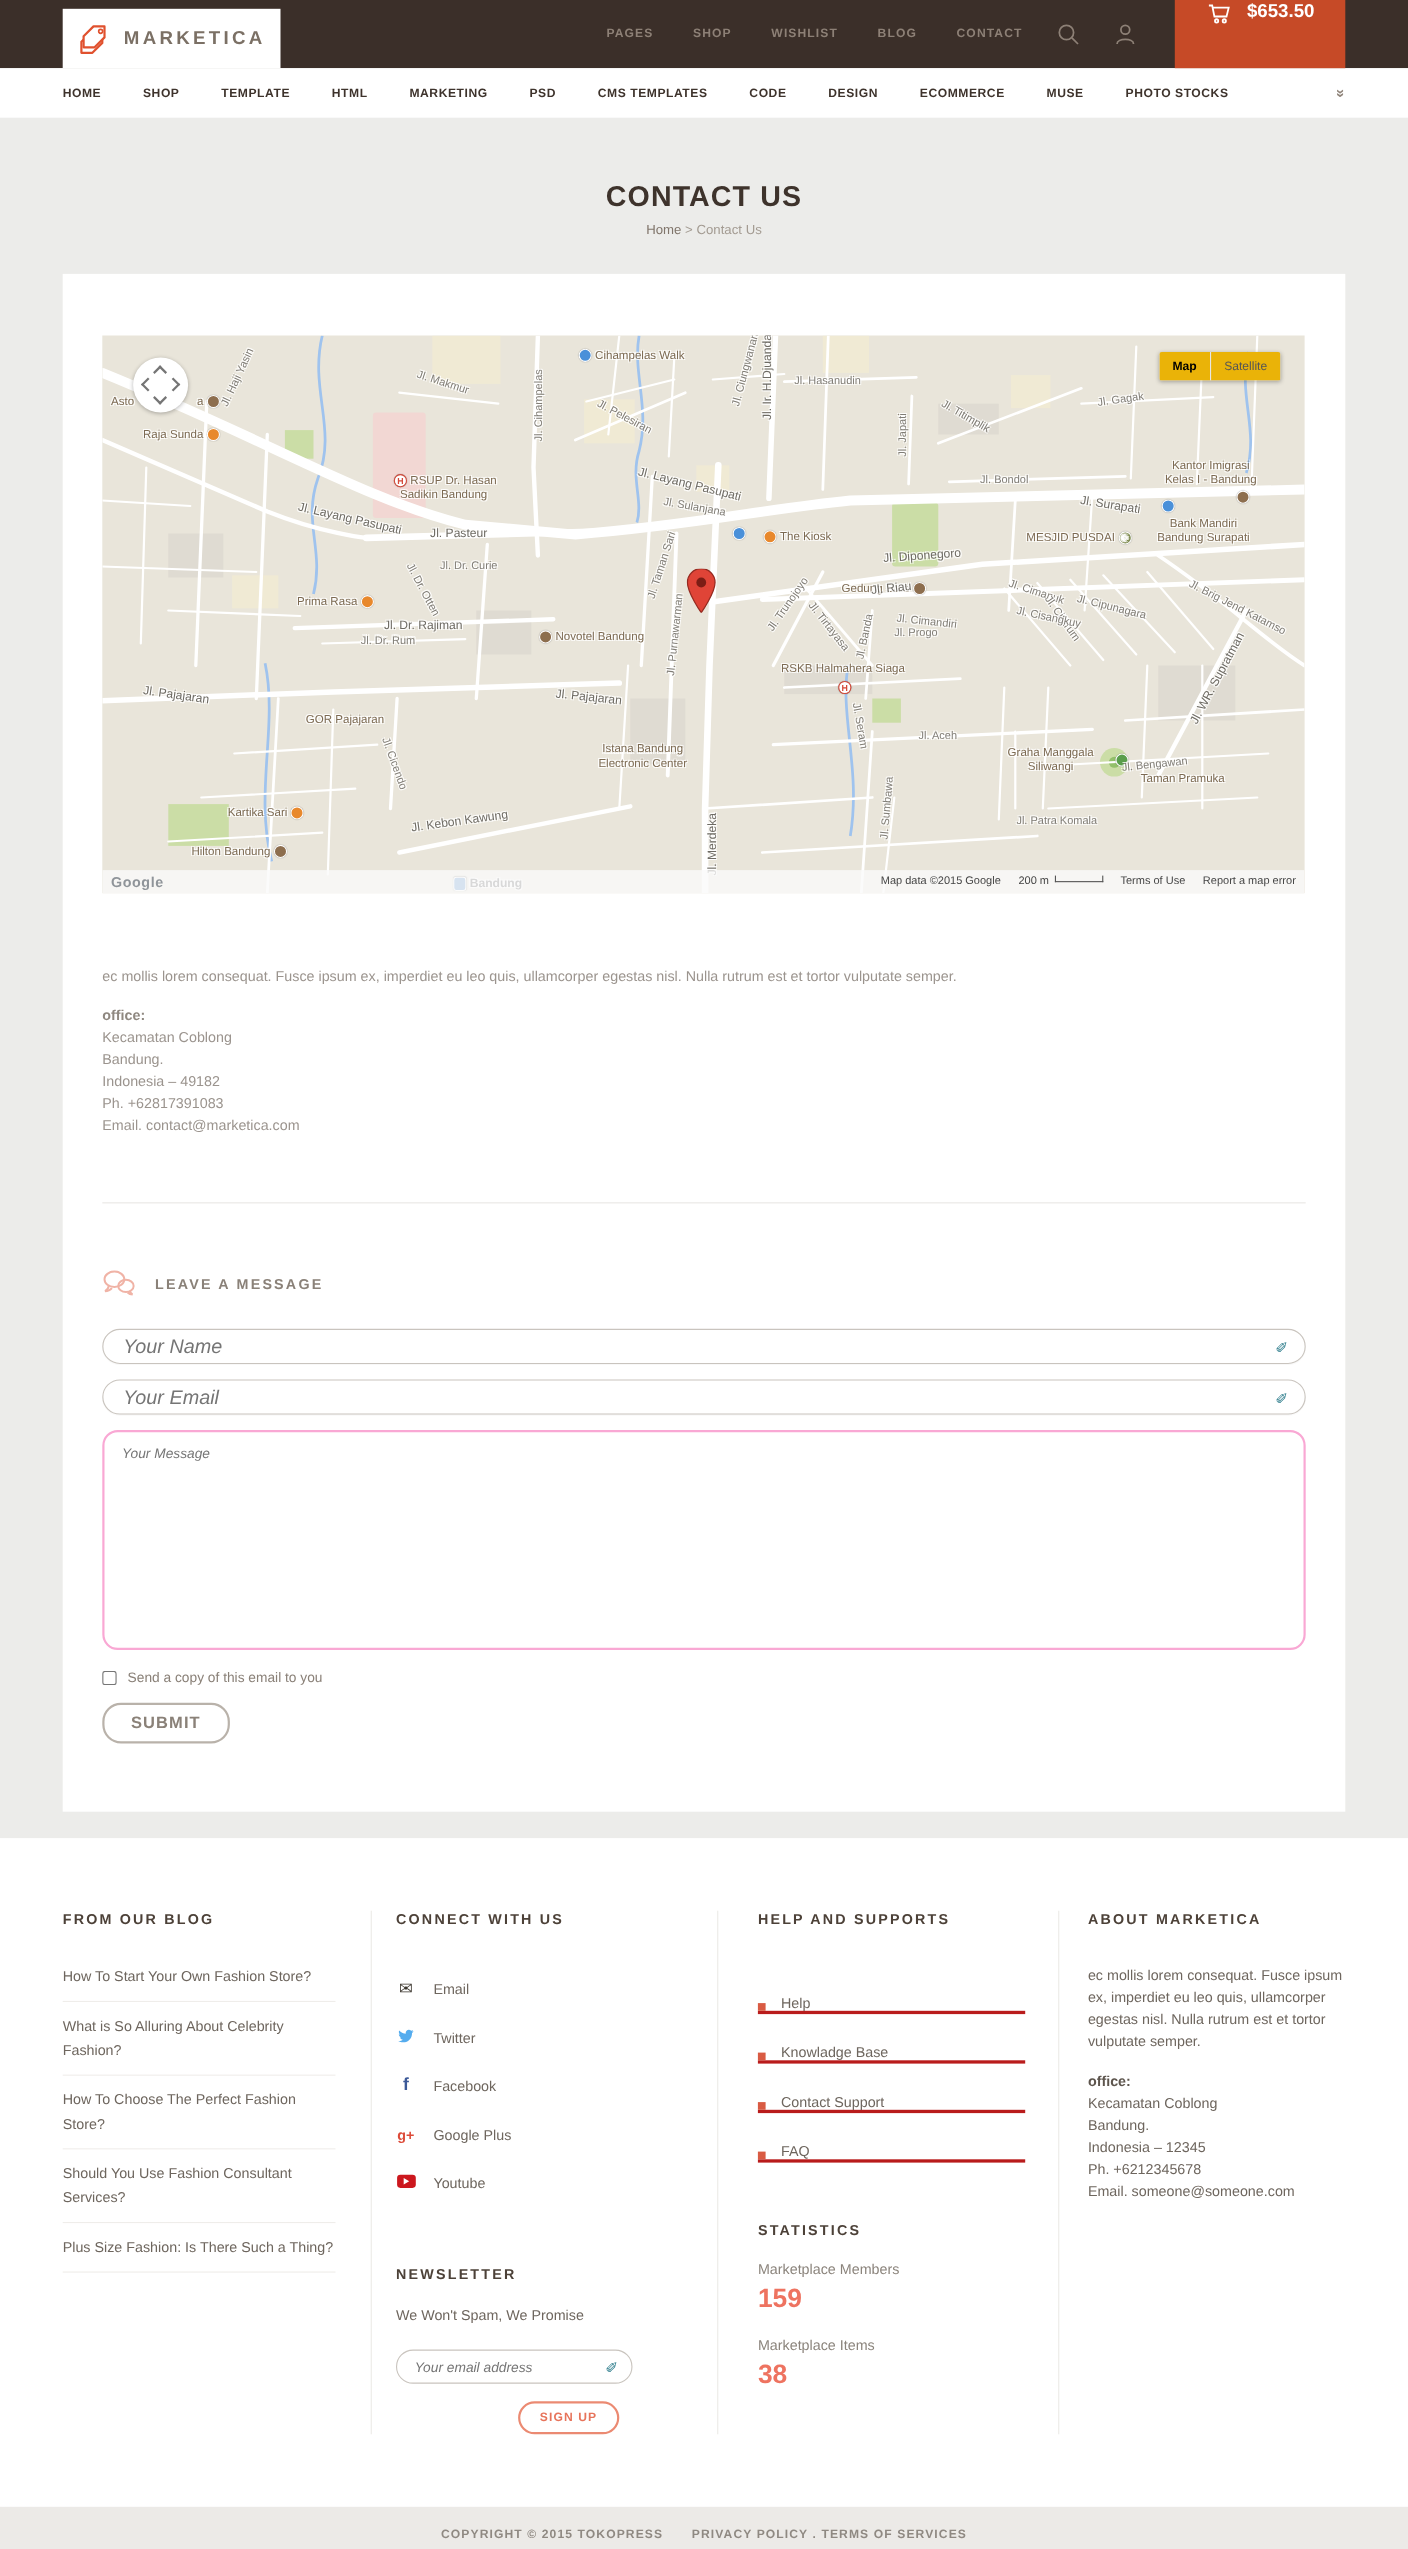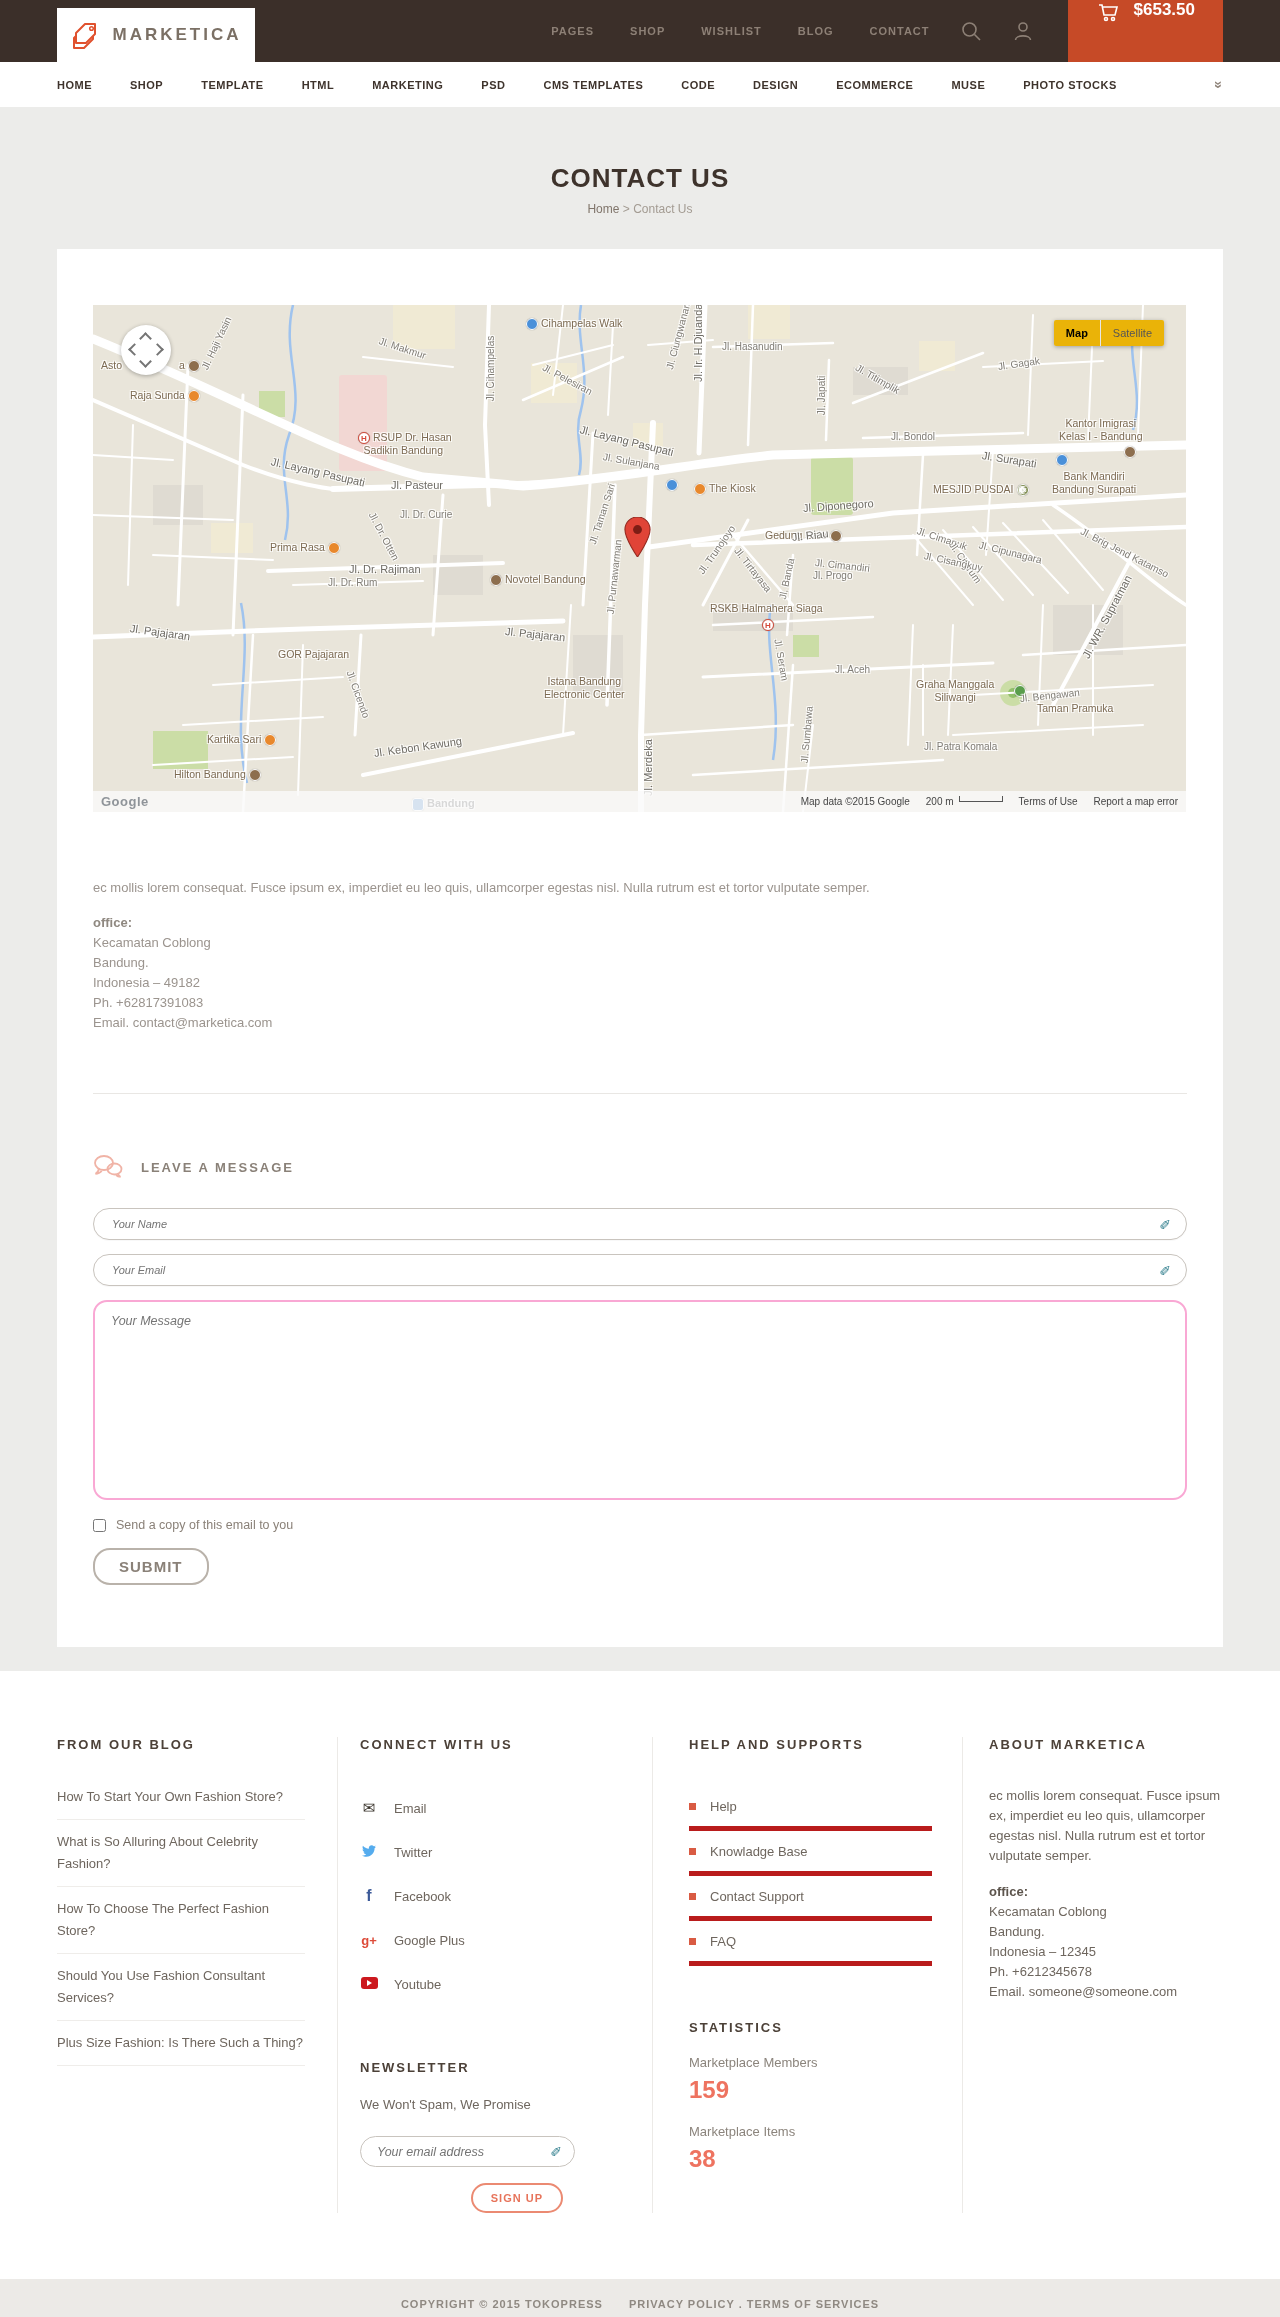--- a/index.html
+++ b/index.html
@@ -75,21 +75,21 @@
   .office{margin-top:18px;font-size:13px;color:#9b948e}
   .office .office-label{font-weight:bold;color:#8f8880}
   .office p{line-height:20px}
   .section-divider{border:0;border-top:1px solid #e9e7e4;margin-top:60px}
 
   
   .form-head{margin-top:60px;display:flex;align-items:center;gap:18px}
   .fh-text{font-weight:bold;font-size:13px;color:#8a8178;letter-spacing:2px}
   .pill{position:relative;margin-top:14px}
   .pill.first{margin-top:28px}
-  .pill input{width:100%;height:32px;border:1px solid #c9c4be;border-radius:16px;padding:0 42px 0 18px;font-style:italic;font-size:11px;color:#8b857e;font-family:"Liberation Sans",sans-serif;outline:none;background:#fff;box-shadow:0 1px 1px rgba(0,0,0,.03)}
+  .pill input{width:100%;height:32px;border:1px solid #c9c4be;border-radius:16px;padding:0 42px 0 18px;font-style:italic;font-size:18px;color:#8b857e;font-family:"Liberation Sans",sans-serif;outline:none;background:#fff;box-shadow:0 1px 1px rgba(0,0,0,.03)}
   .pen{position:absolute;right:16px;top:8px;color:#2e7d8c;font-size:14px;transform:scaleY(-1);pointer-events:none;font-style:normal}
   textarea{display:block;margin-top:14px;width:100%;height:200px;border:2px solid #f9a8d4;border-radius:14px;padding:12px 16px;font-style:italic;font-size:12.5px;color:#8b857e;font-family:"Liberation Sans",sans-serif;resize:none;outline:none}
   .check-row{margin-top:18px;display:flex;align-items:center;gap:10px;font-size:12.5px;color:#8a8178}
   .check-row input{width:13px;height:13px;cursor:pointer}
   .submit-btn{margin-top:16px;height:37px;padding:0 24px;border:2px solid #b9b2aa;border-radius:17px;background:#fff;font-weight:bold;font-size:15px;color:#8a8178;letter-spacing:1px;cursor:pointer;font-family:"Liberation Sans",sans-serif}
 
   
   footer{background:#fff;margin-top:24px;padding:66px 0 66px}
   .fcols{display:flex}
   .fcol h4{font-size:13px;font-weight:bold;color:#4c4138;letter-spacing:2px;margin-bottom:34px}
@@ -105,21 +105,21 @@
   .sic-fb{color:#3b5998;font-weight:bold;font-size:16px}
   .sic-gp{color:#dd4b39;font-weight:bold;font-size:13px}
   .sic-yt{width:17px;height:12px;background:#cc181e;border-radius:3px;position:relative;display:inline-block}
   .sic-yt b{position:absolute;left:6px;top:3px;width:0;height:0;border-left:5px solid #fff;border-top:3px solid transparent;border-bottom:3px solid transparent}
   .newsletter{margin-top:54px}
   .nl-tagline{font-size:13px;color:#6e665e;margin:-6px 0 24px}
   .nl-pill{position:relative;width:215px}
   .nl-pill input{width:100%;height:31px;border:1px solid #c9c4be;border-radius:16px;padding:0 36px 0 16px;font-style:italic;font-size:12.5px;color:#8b857e;font-family:"Liberation Sans",sans-serif;outline:none}
   .nl-pill .pen{right:13px;top:7px}
   .signup-btn{display:block;margin:16px 12px 0 auto;height:30px;padding:0 18px;border:2px solid #eb8a72;border-radius:16px;background:#fff;font-weight:bold;font-size:11px;color:#e7745b;letter-spacing:1px;cursor:pointer;font-family:"Liberation Sans",sans-serif}
-  #help-list li{display:flex;align-items:center;gap:14px;height:45px;border-bottom:5px solid #b91c1c;font-size:13px;color:#6e665e;cursor:pointer}
+  #help-list li{display:flex;align-items:flex-end;gap:14px;height:45px;border-bottom:3px solid #b91c1c;font-size:13px;color:#6e665e;cursor:pointer}
   .bullet{width:7px;height:7px;background:#d95b43;flex:0 0 7px}
   .stats{margin-top:54px}
   .stat{margin-top:20px}
   .stat-label{font-size:13px;color:#8b847c}
   .stat-value{font-size:24px;font-weight:bold;color:#ee7360;margin-top:6px}
   .about-text{font-size:13px;color:#6e665e;line-height:20px}
   .about-office{margin-top:16px;font-size:13px;color:#6e665e}
   .about-office .office-label{font-weight:bold;color:#5d554d}
   .about-office p{line-height:20px}
 

